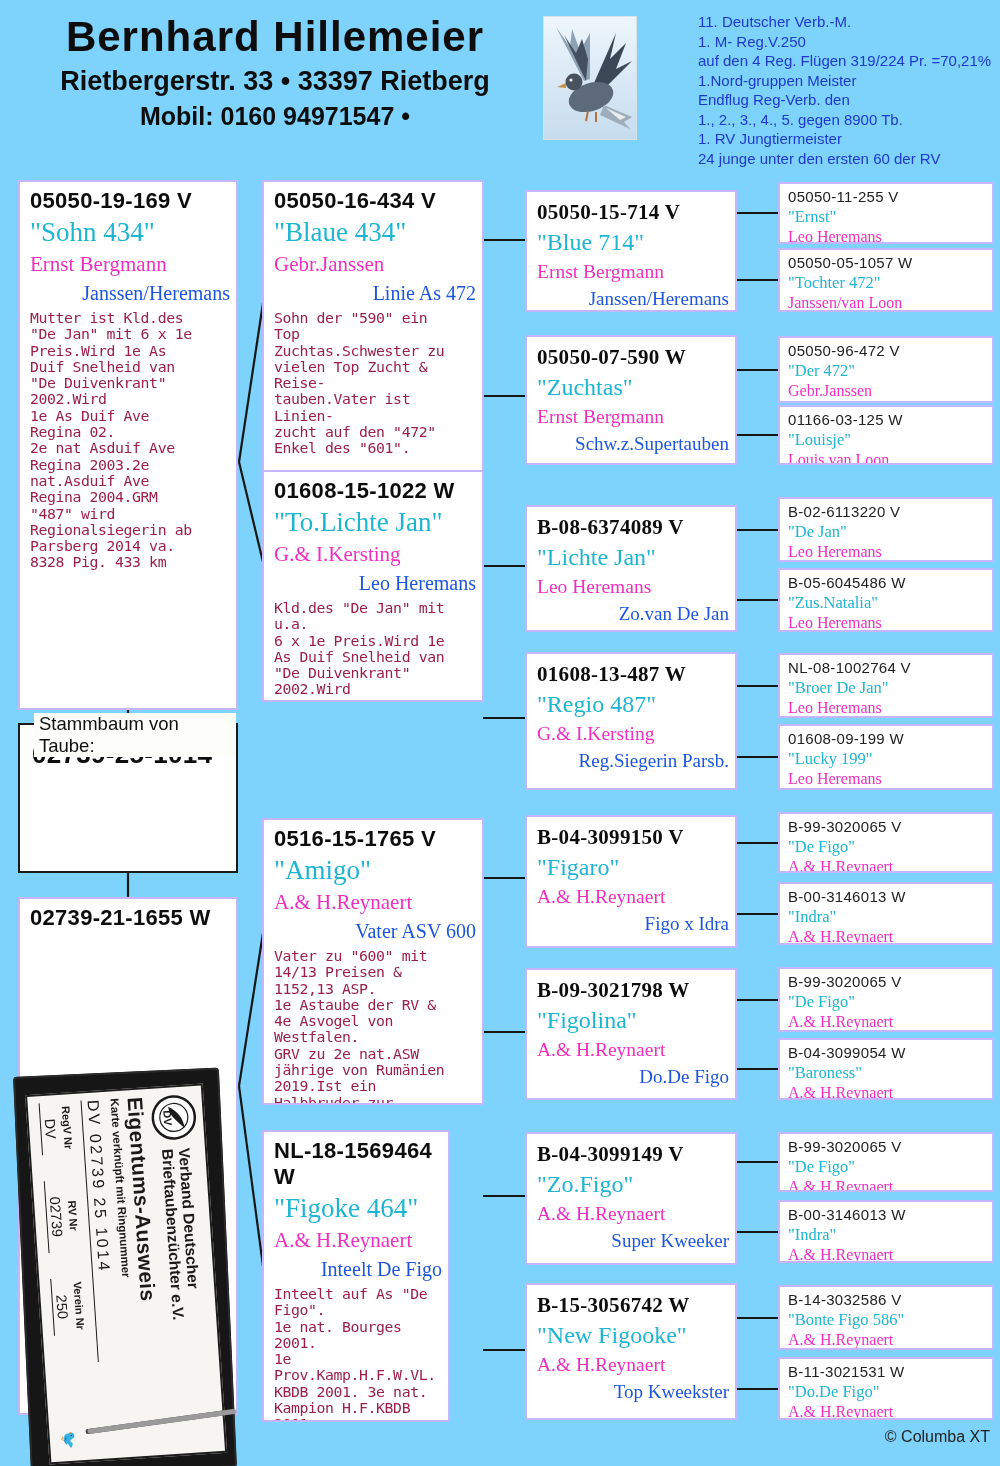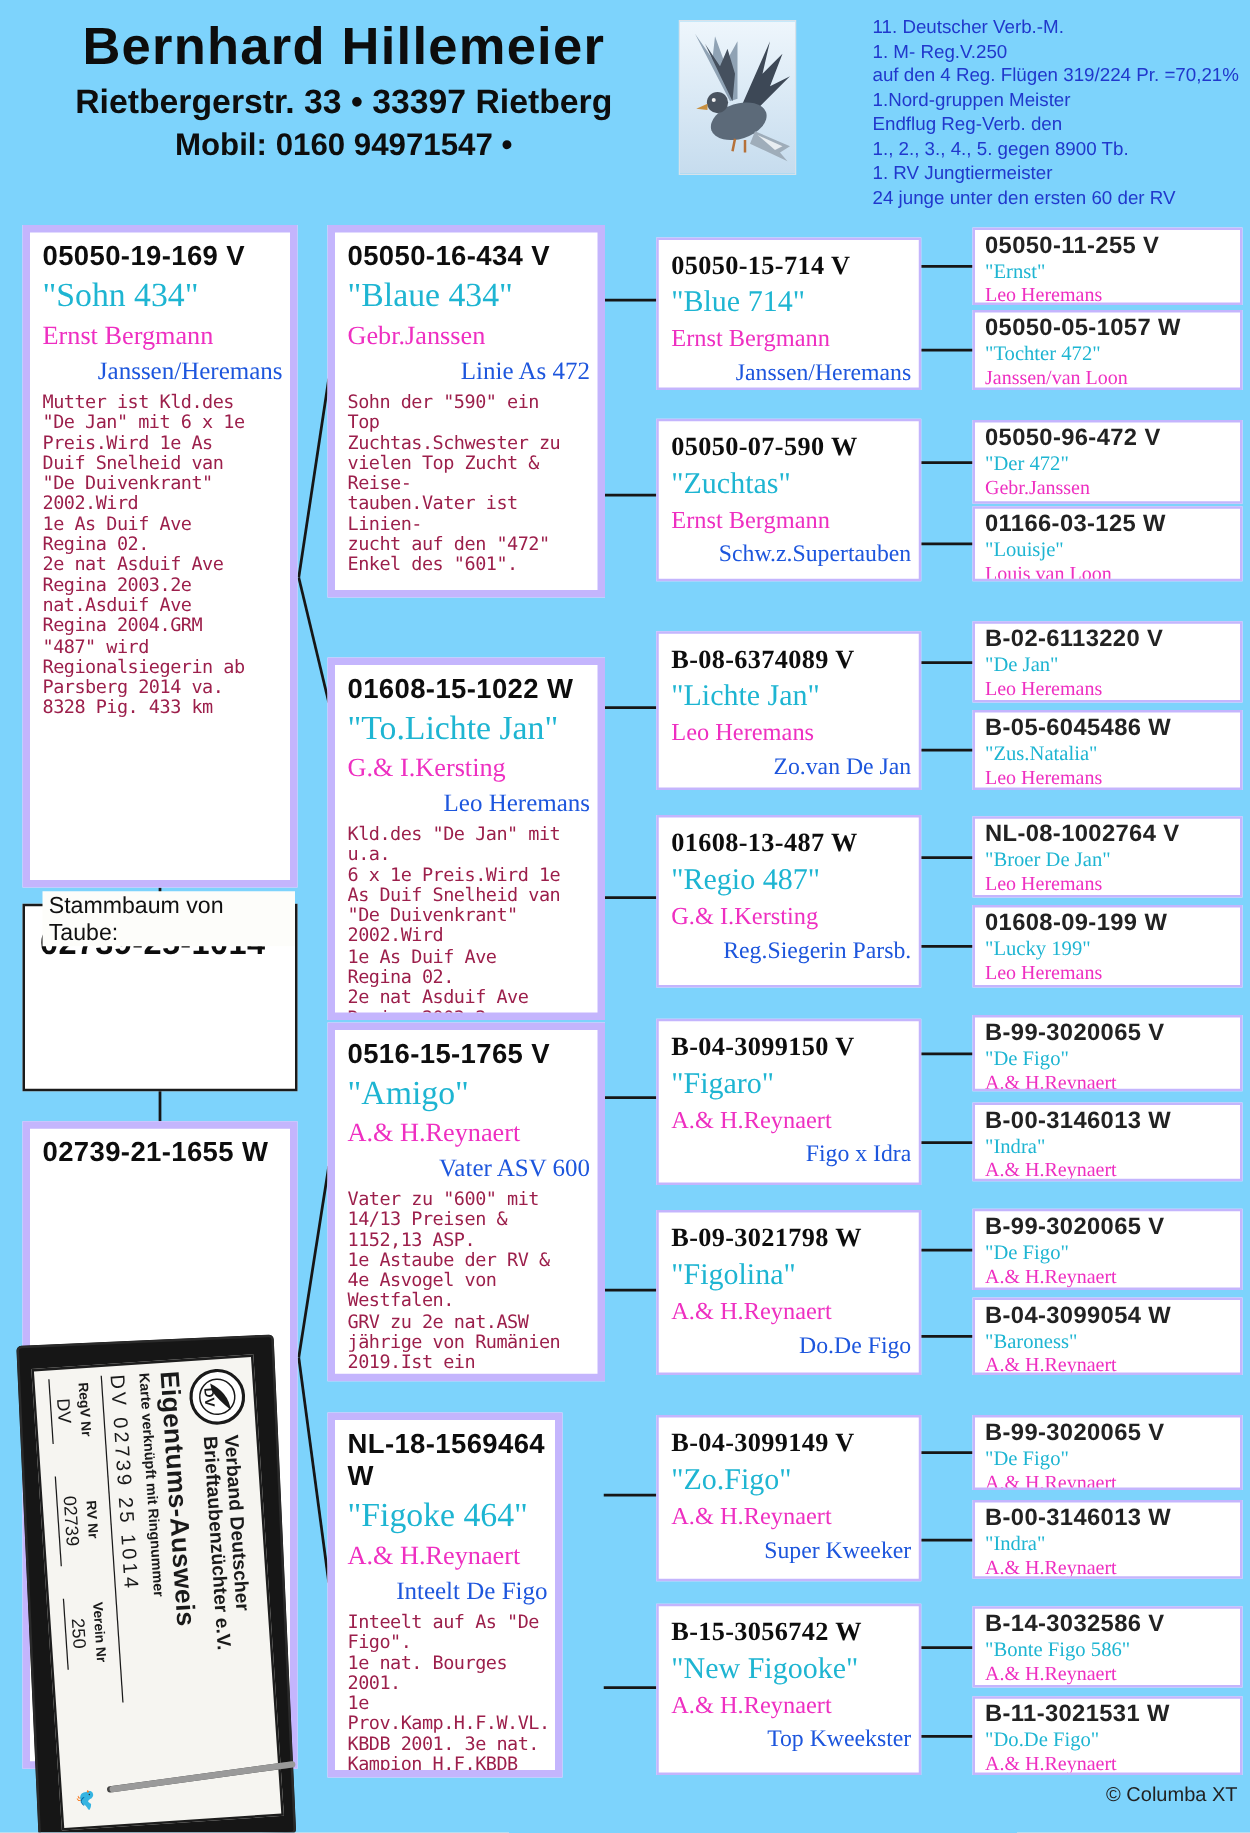--- a/index.html
+++ b/index.html
@@ -6,27 +6,27 @@
   #page{position:relative;width:1000px;height:1466px;background:#7dd3fc;overflow:hidden;
         font-family:"Liberation Sans",sans-serif;}
   
   .hdr-left{position:absolute;left:20px;top:14px;width:510px;text-align:center;color:#0d0d0d;}
   .hdr-name{font-size:42px;font-weight:bold;letter-spacing:1px;line-height:46px;}
   .hdr-addr{font-size:27px;font-weight:bold;margin-top:6px;}
   .hdr-mob{font-size:25px;font-weight:bold;margin-top:5px;}
   .pigeon-photo{position:absolute;left:543px;top:16px;width:92px;height:122px;border:1px solid #d8e2ea;}
   .achv{position:absolute;left:698px;top:12px;width:296px;color:#2038cc;font-size:15px;line-height:19.5px;}
   
-  .pbox{position:absolute;background:#fff;border:6px solid #c4b5fd;box-sizing:border-box;
+  .pbox{position:absolute;background:#fff;border:2px solid #c4b5fd;box-sizing:border-box;
         padding:6px 6px 0 10px;overflow:hidden;}
   .pbox.g3{border-width:2.5px;padding-top:8px;}
   .pbox.g4{border-width:2px;padding:3px 4px 0 8px;}
   .ring{font-weight:bold;font-size:22px;color:#0d0d0d;letter-spacing:.3px;line-height:26px;}
   .g3 .ring{font-size:21px;line-height:25px;font-family:Liberation Serif, serif;}
-  .g4 .ring{font-weight:bold;font-size:19px;line-height:19px;color:#222;}
+  .g4 .ring{font-weight:normal;font-size:15px;line-height:19px;color:#222;}
   .pname{font-family:"Liberation Serif",serif;color:#1eb5d2;font-size:27px;line-height:31px;margin-top:3px;}
   .g3 .pname{font-size:24px;line-height:28px;}
   .g4 .pname{font-size:16.5px;line-height:19px;margin-top:1px;}
   .breeder{font-family:"Liberation Serif",serif;color:#ee2fc1;font-size:21px;line-height:25px;margin-top:4px;}
   .g3 .breeder{font-size:19.5px;line-height:23px;}
   .g4 .breeder{font-size:16px;line-height:19px;margin-top:1px;}
   .line4{font-family:"Liberation Serif",serif;color:#1d56dd;font-size:20px;line-height:24px;margin-top:4px;text-align:right;}
   .g3 .line4{font-size:19px;line-height:23px;}
   .notes{font-family:"DejaVu Sans Mono",monospace;color:#9c1f4b;font-size:14.8px;line-height:16.3px;
          letter-spacing:-.4px;white-space:pre-wrap;margin-top:5px;}
@@ -183,21 +183,21 @@
     <div class="notes">Sohn der "590" ein
 Top
 Zuchtas.Schwester zu
 vielen Top Zucht &amp;
 Reise-
 tauben.Vater ist
 Linien-
 zucht auf den "472"
 Enkel des "601".</div>
   </div>
-  <div class="pbox" style="left:262px;top:526px;width:222px;height:290px">
+  <div class="pbox" style="left:262px;top:470px;width:222px;height:232px">
     <div class="ring">01608-15-1022 W</div>
     <div class="pname">"To.Lichte Jan"</div>
     <div class="breeder">G.&amp; I.Kersting</div>
     <div class="line4">Leo Heremans</div>
     <div class="notes">Kld.des "De Jan" mit
 u.a.
 6 x 1e Preis.Wird 1e
 As Duif Snelheid van
 "De Duivenkrant"
 2002.Wird

